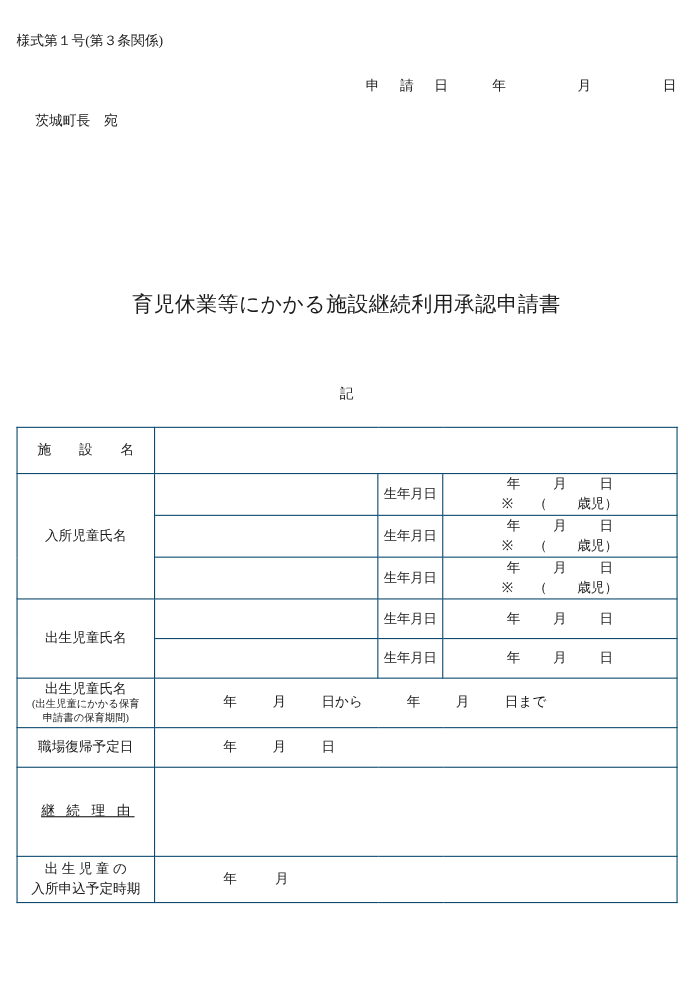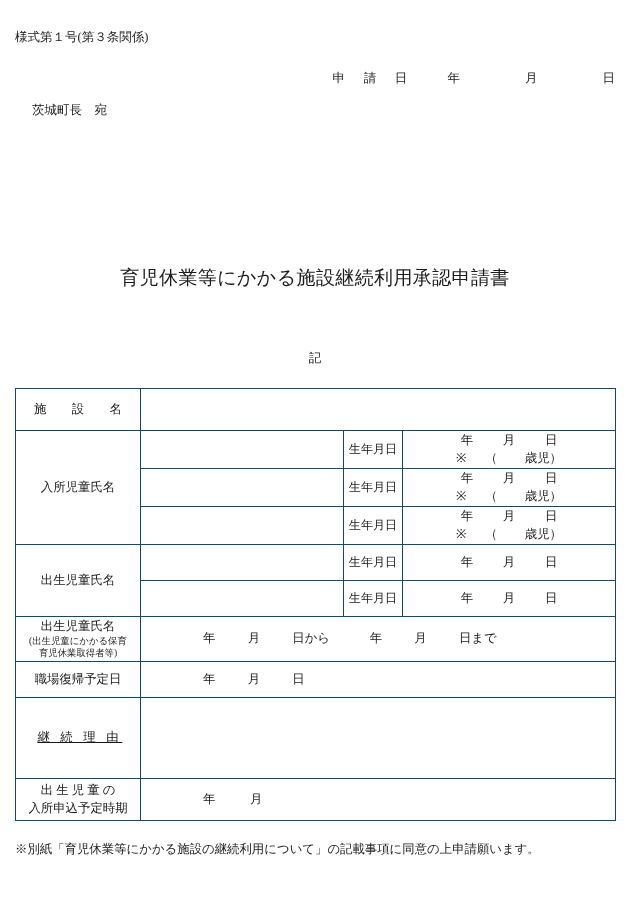--- a/index.html
+++ b/index.html
@@ -286,21 +286,21 @@
         <td class="dob-cell">生年月日</td>
         <td>
           <span class="ymd-line"><span class="y">年</span><span class="m">月</span><span class="d">日</span></span>
         </td>
       </tr>
 
       <tr>
         <td class="label-cell" style="height:44px;">
           <span class="main-label">出生児童氏名</span>
           <span class="sub-label">(出生児童にかかる保育</span>
-          <span class="sub-label">育児休業取得者等)</span>
+          <span class="sub-label">申請書の保育期間)</span>
         </td>
         <td colspan="3">
           <span class="period-line"><span class="y1">年</span><span class="m1">月</span><span class="from">日から</span><span class="y2">年</span><span class="m2">月</span><span class="to">日まで</span></span>
         </td>
       </tr>
 
       <tr>
         <td class="label-cell" style="height:35px;">職場復帰予定日</td>
         <td colspan="3">
           <span class="simple-ymd"><span class="y">年</span><span class="m">月</span><span class="d">日</span></span>
@@ -317,15 +317,14 @@
           <span class="main-label">出 生 児 童 の</span>
           <span class="main-label">入所申込予定時期</span>
         </td>
         <td colspan="3">
           <span class="ym-only"><span class="y">年</span><span class="m">月</span></span>
         </td>
       </tr>
     </tbody>
   </table>
 
-  <p class="footer-note">※別紙「育児休業等にかかる施設の継続利用について」の記載事項に同意の上申請願います。</p>
 
 </div>
 
 </body></html>

